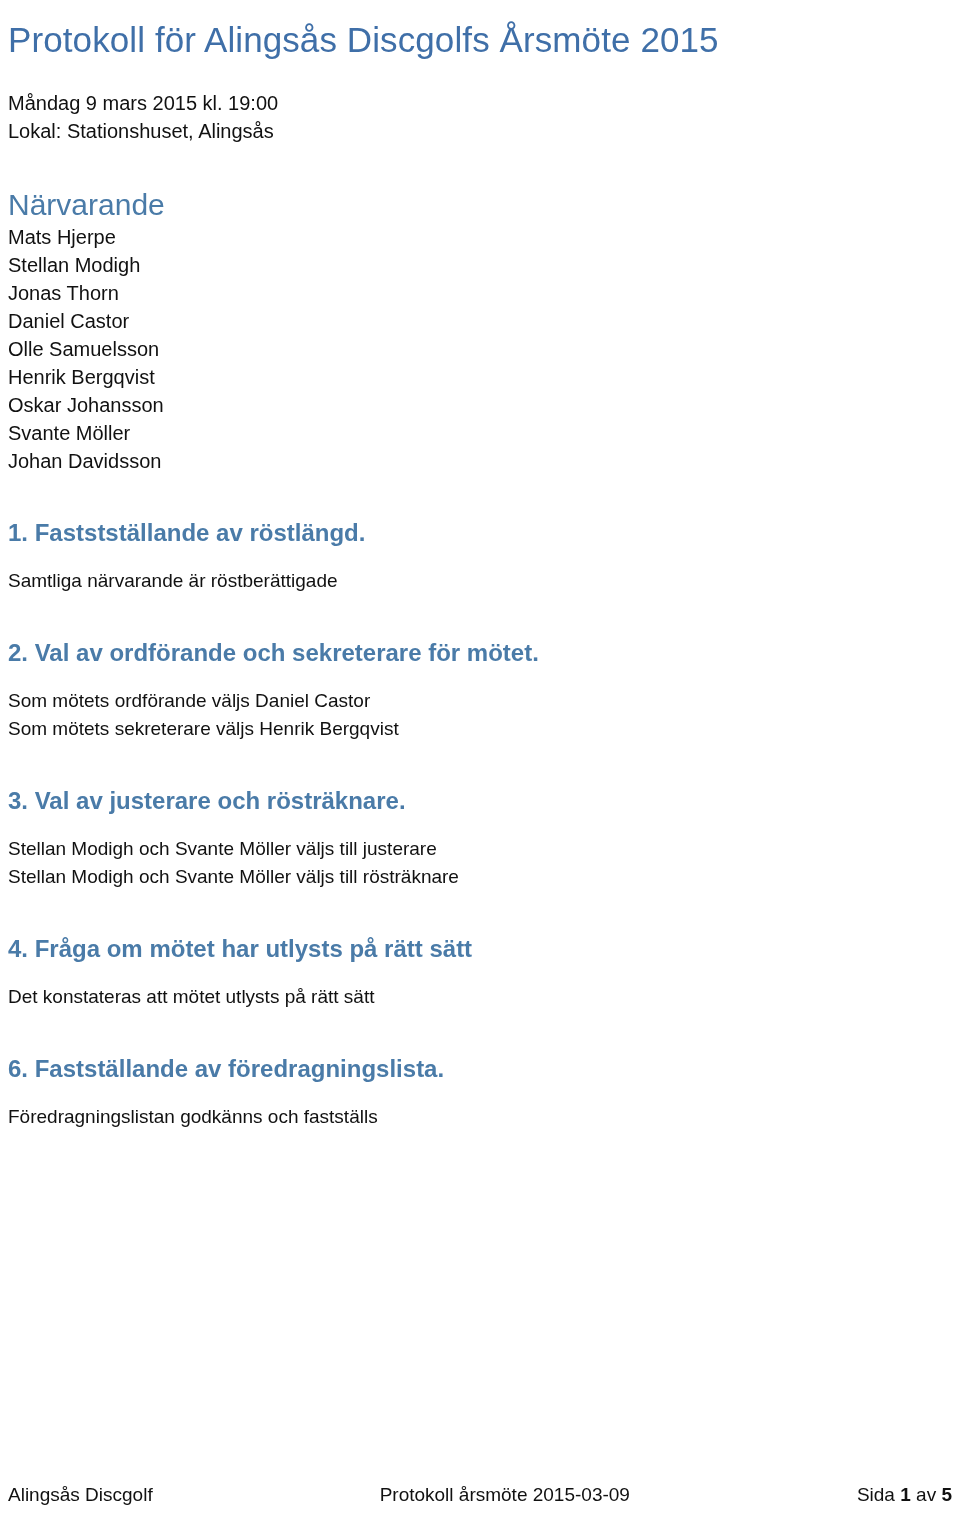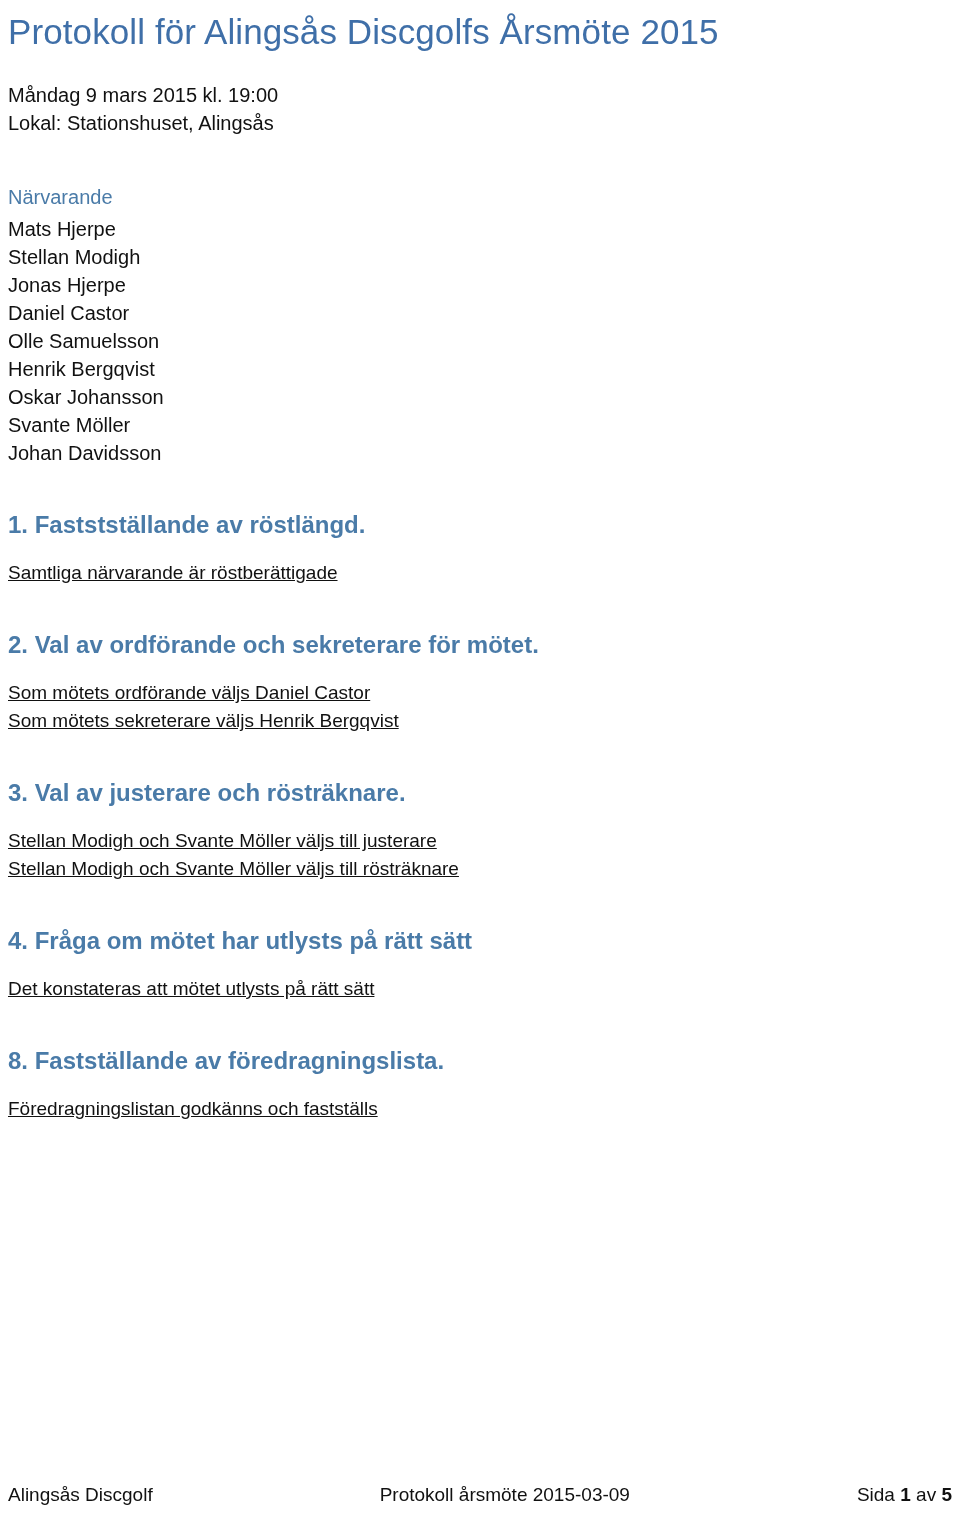--- a/index.html
+++ b/index.html
@@ -24,42 +24,42 @@
   }
 
   
   .doc-title {
     color: #3f6fa8;
     font-size: 35px;
     font-weight: 400;
     line-height: 1.12;
     letter-spacing: 0.1px;
     margin: 0;
-    padding-top: 12px;
+    padding-top: 20px;
     white-space: nowrap;
   }
 
   
   .meta-block {
     margin-top: 30px;
   }
   .meta-line {
     font-size: 20px;
     line-height: 28px;
     color: #111111;
     white-space: nowrap;
   }
 
   
   .attendees-block {
     margin-top: 44px;
   }
   .subhead {
     color: #4a7ba8;
-    font-size: 20px;
+    font-size: 30px;
     font-weight: 400;
     line-height: 32px;
     margin: 0 0 2px 0;
   }
   .attendee-list {
     list-style: none;
     margin: 0;
     padding: 0;
   }
   .attendee-list li {
@@ -76,21 +76,20 @@
   .section-heading {
     color: #4a7ba8;
     font-size: 24px;
     font-weight: 700;
     line-height: 32px;
     margin: 0;
     white-space: nowrap;
   }
   .section-body {
     margin-top: 18px;
-    text-decoration: underline;
   }
   .section-body p {
     font-size: 19px;
     line-height: 28px;
     color: #111111;
     margin: 0;
     white-space: nowrap;
   }
 
   
@@ -134,21 +133,21 @@
   <div class="meta-block">
     <div class="meta-line">Måndag 9 mars 2015 kl. 19:00</div>
     <div class="meta-line">Lokal: Stationshuset, Alingsås</div>
   </div>
 
   <div class="attendees-block">
     <h2 class="subhead">Närvarande</h2>
     <ul class="attendee-list">
       <li>Mats Hjerpe</li>
       <li>Stellan Modigh</li>
-      <li>Jonas Hjerpe</li>
+      <li>Jonas Thorn</li>
       <li>Daniel Castor</li>
       <li>Olle Samuelsson</li>
       <li>Henrik Bergqvist</li>
       <li>Oskar Johansson</li>
       <li>Svante Möller</li>
       <li>Johan Davidsson</li>
     </ul>
   </div>
 
   <div class="section">
@@ -175,21 +174,21 @@
   </div>
 
   <div class="section">
     <h2 class="section-heading">4. Fråga om mötet har utlysts på rätt sätt</h2>
     <div class="section-body">
       <p>Det konstateras att mötet utlysts på rätt sätt</p>
     </div>
   </div>
 
   <div class="section">
-    <h2 class="section-heading">8. Fastställande av föredragningslista.</h2>
+    <h2 class="section-heading">6. Fastställande av föredragningslista.</h2>
     <div class="section-body">
       <p>Föredragningslistan godkänns och fastställs</p>
     </div>
   </div>
 
   <div class="footer">
     <div class="footer-left">Alingsås Discgolf</div>
     <div class="footer-center">Protokoll årsmöte 2015-03-09</div>
     <div class="footer-right">
       <span>Sida </span><b>1</b><span> av </span><b>5</b>

